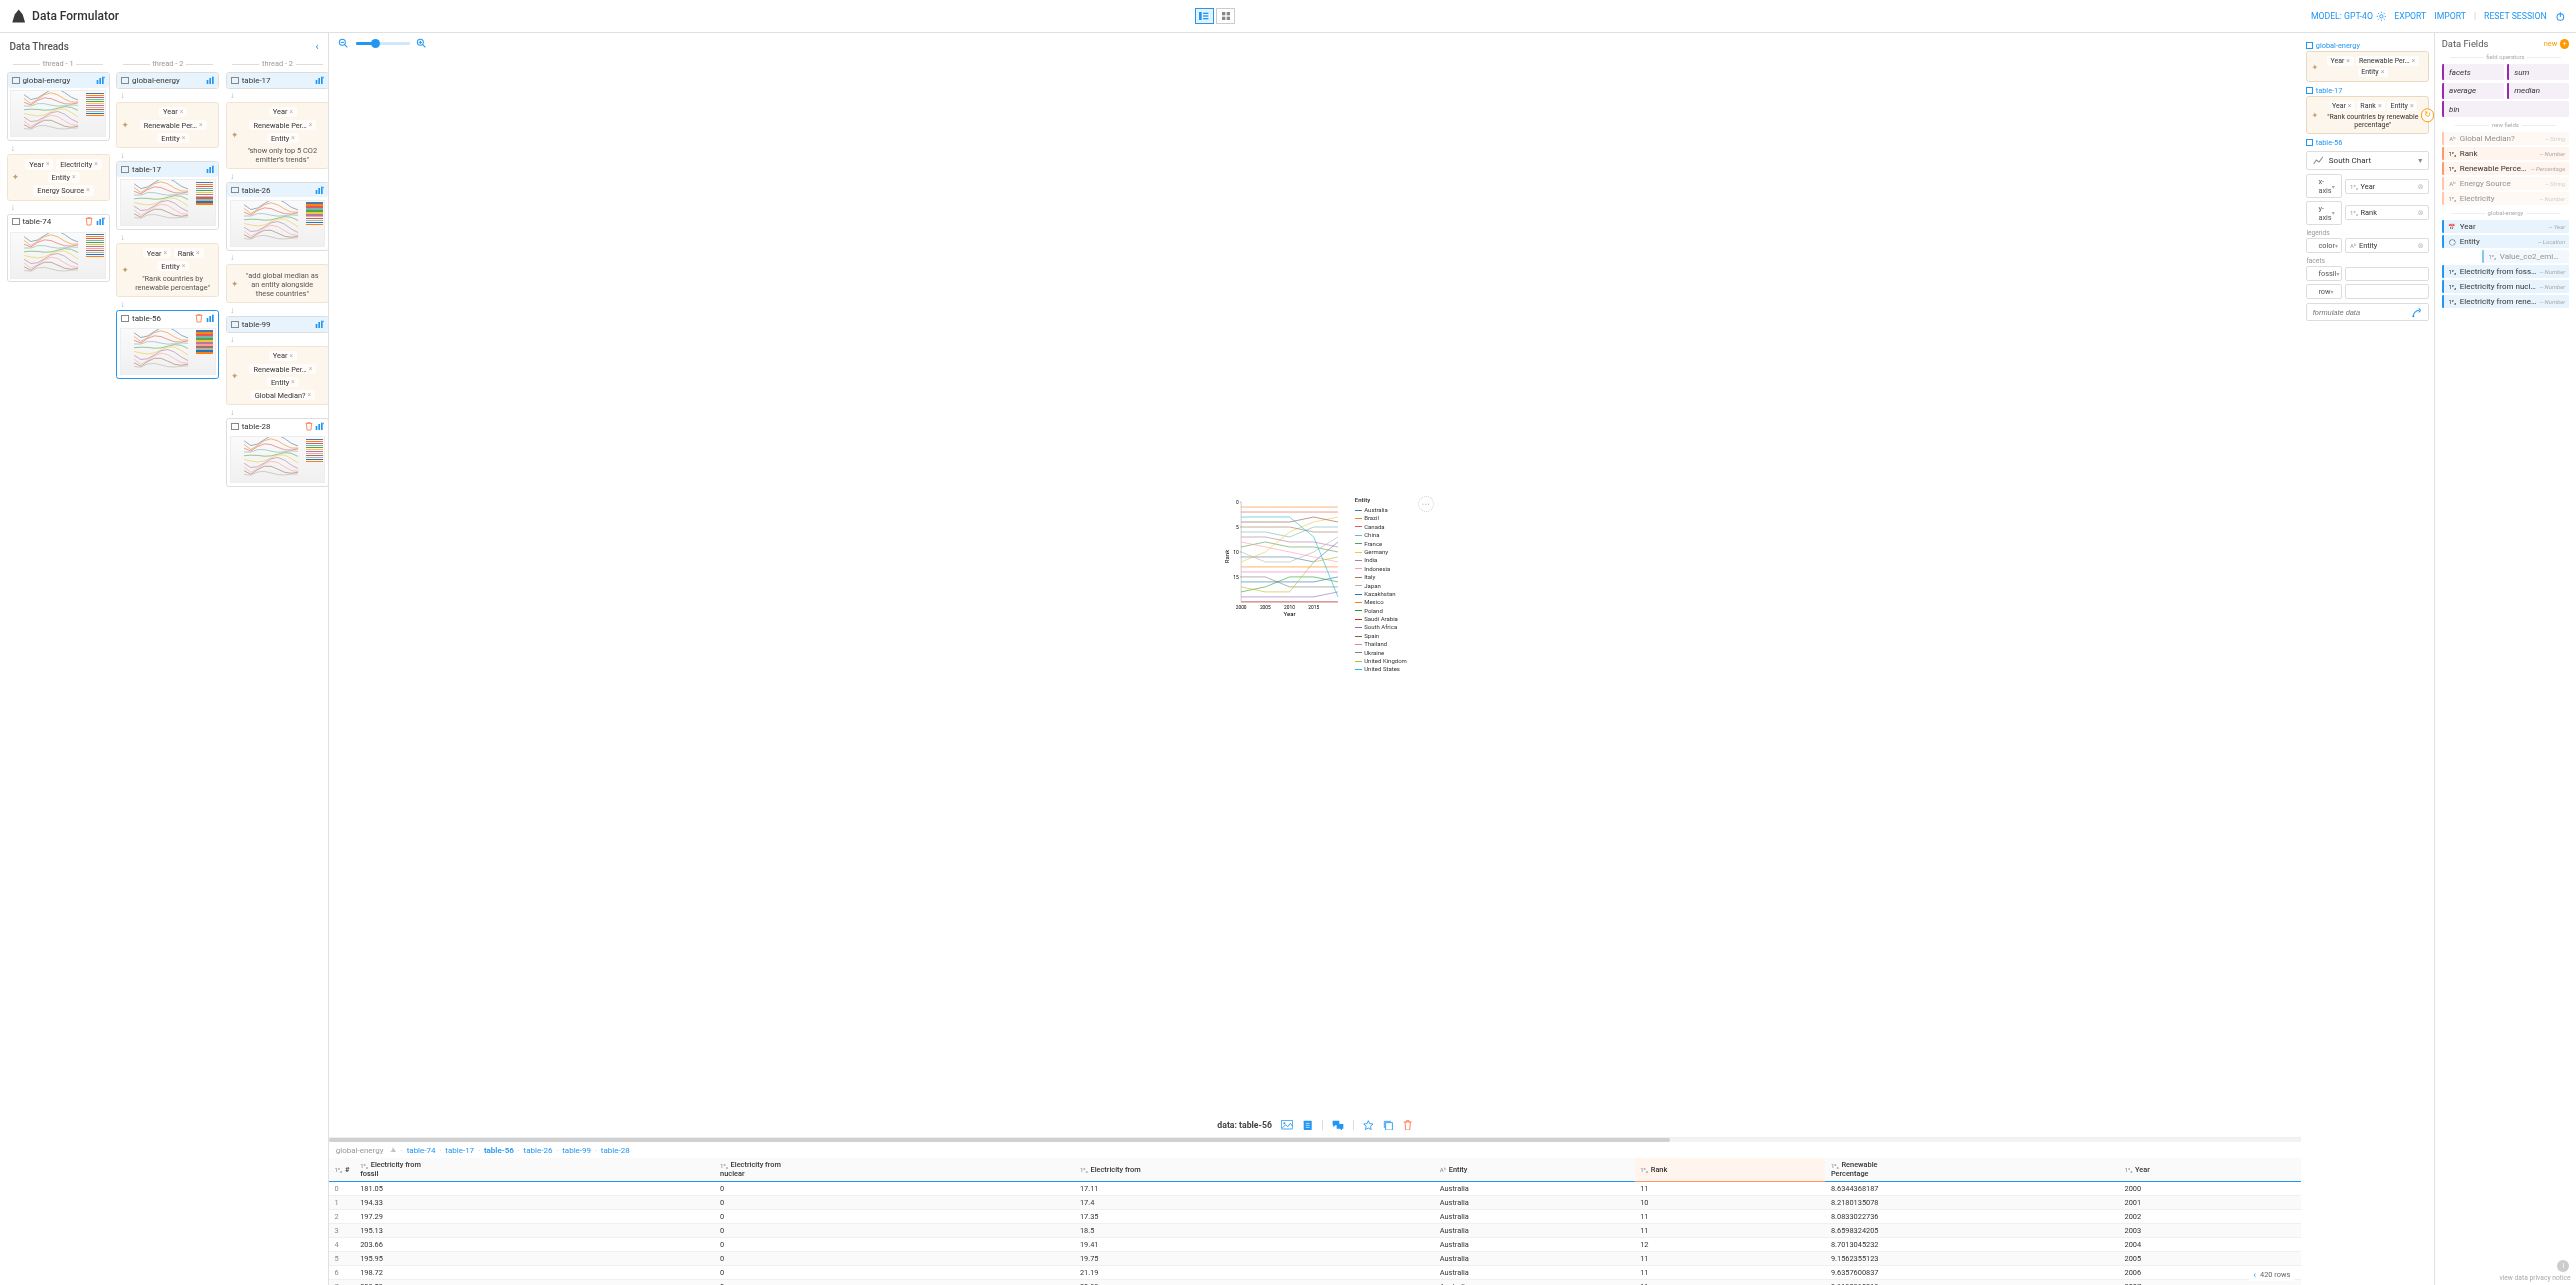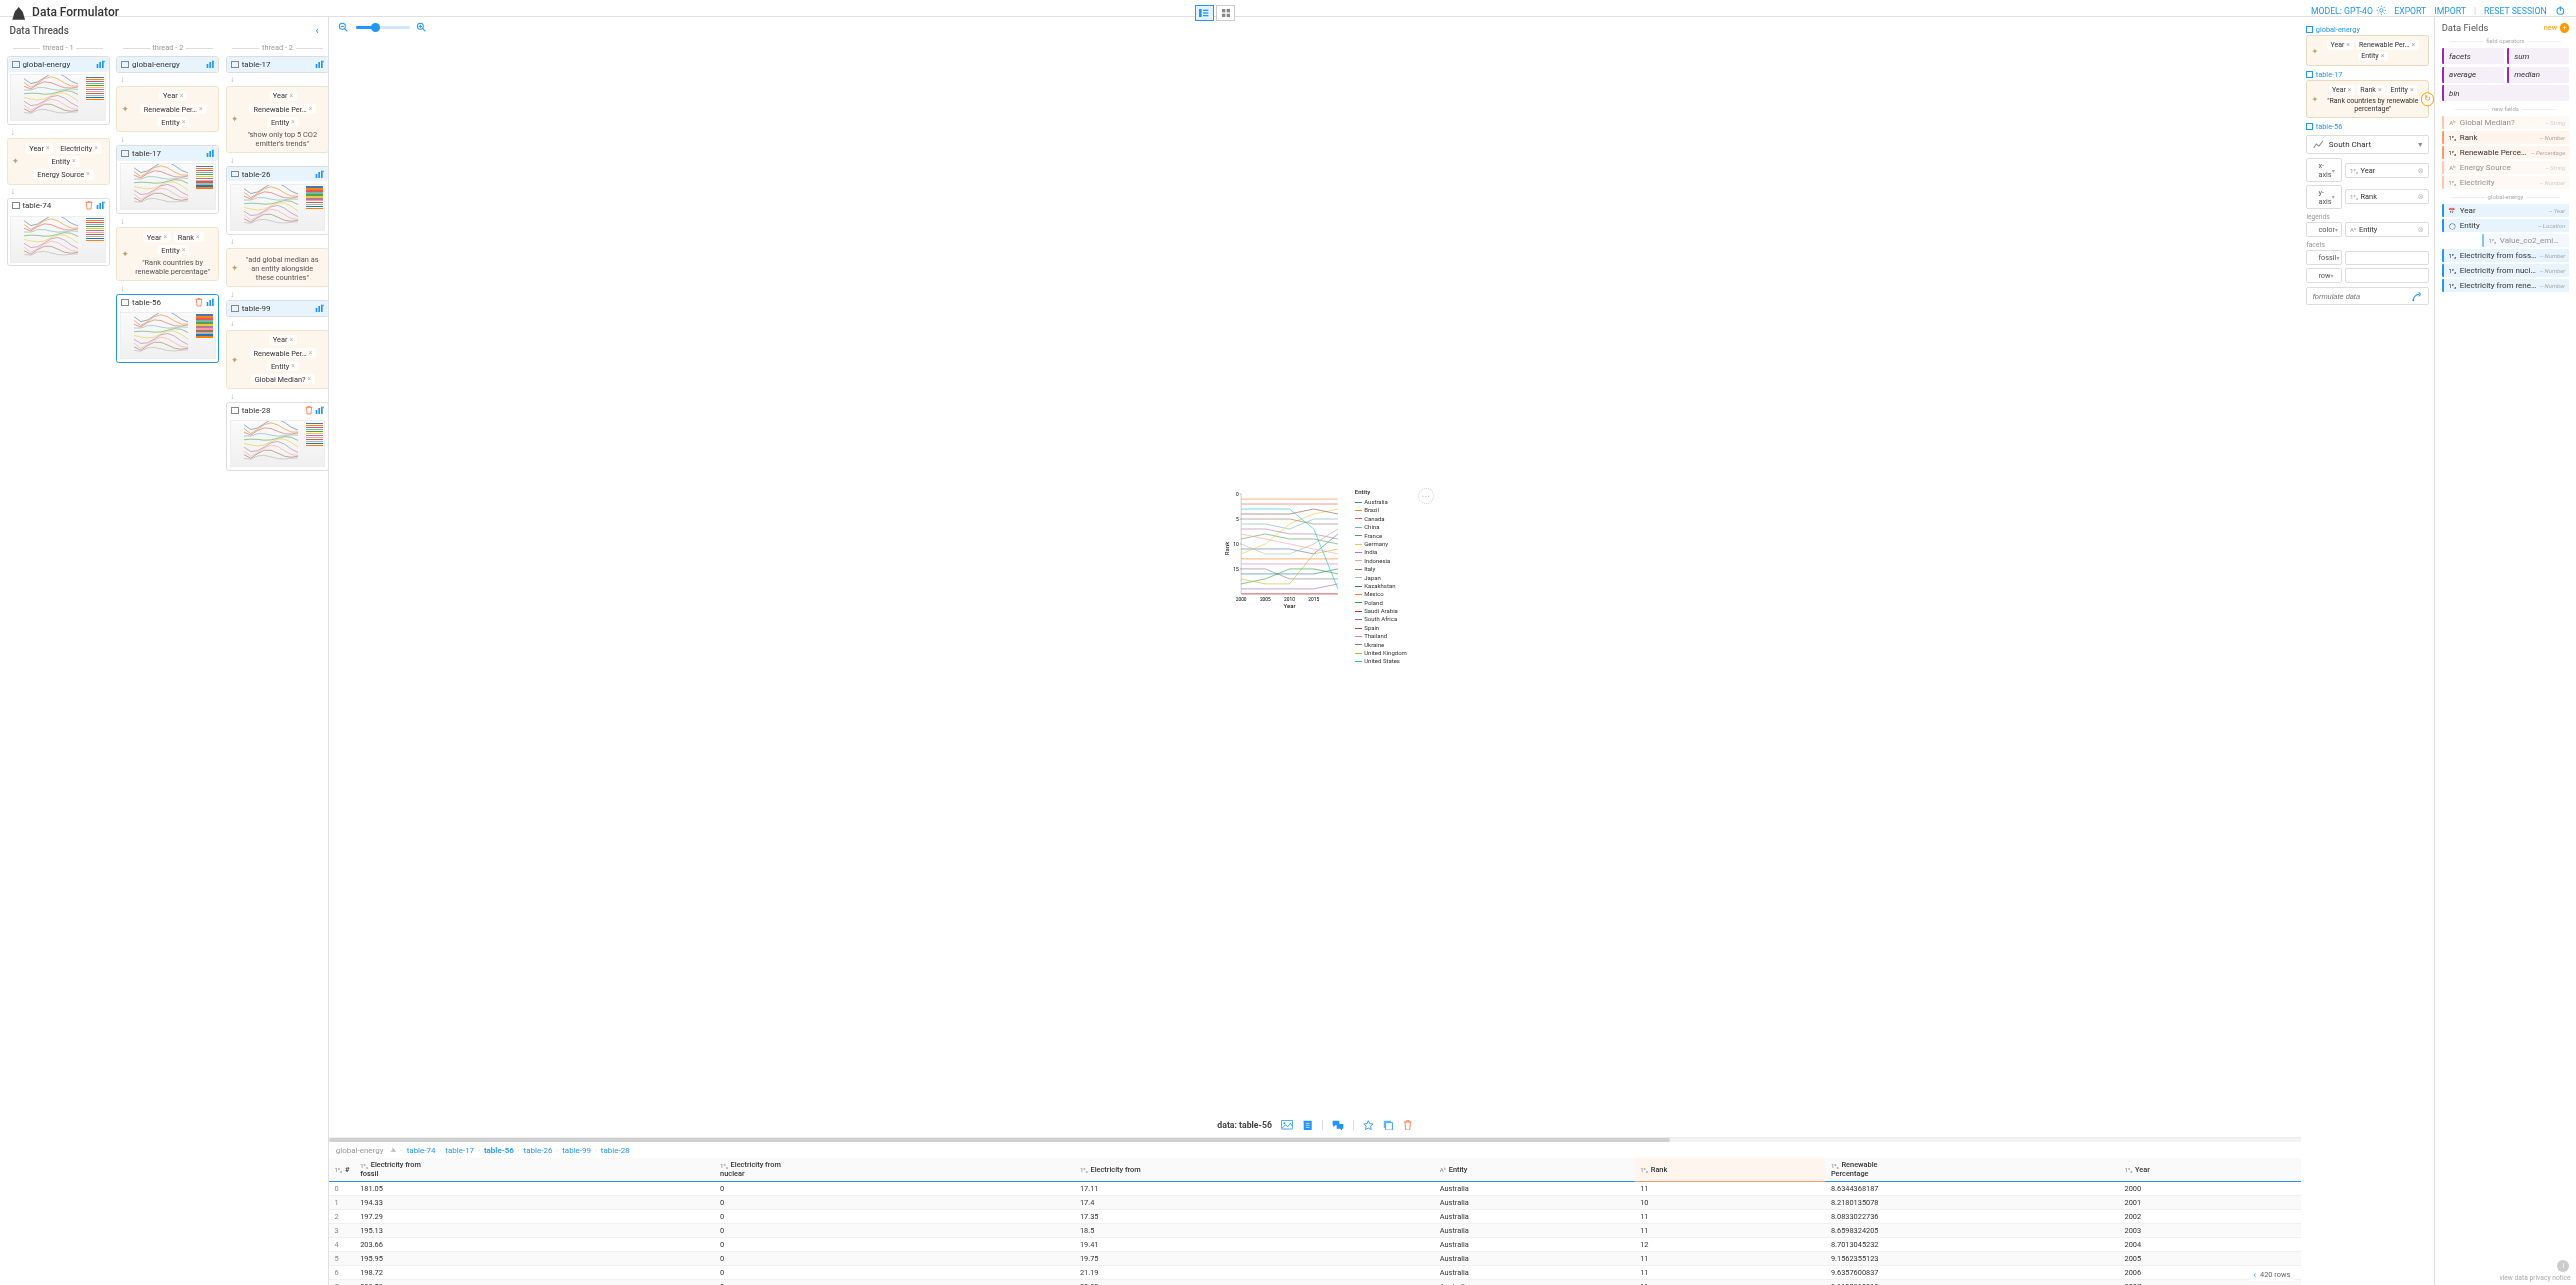--- a/index.html
+++ b/index.html
@@ -1,20 +1,20 @@
 <!DOCTYPE html>
 <html style="font-size:10.7px"><head>
 <meta charset="utf-8">
 <style>
 * { box-sizing: border-box; margin: 0; padding: 0; }
 body { font-family: -apple-system, BlinkMacSystemFont, "Segoe UI", Roboto, sans-serif; font-size: 8.7px; color: #333; background: #fff; overflow: hidden; }
 .app { display: flex; flex-direction: column; height: 100vh; }
 
 
-.header { display: flex; align-items: flex-start; padding: 5.4px 10.7px; border-bottom: 0.7px solid #e0e0e0; height: 17px; }
+.header { display: flex; align-items: center; padding: 5.4px 10.7px; border-bottom: 0.7px solid #e0e0e0; height: 33px; }
 .logo { width: 16px; height: 16px; margin-right: 5.4px; background: #3a3a3a; clip-path: polygon(50% 10%, 75% 40%, 90% 90%, 10% 90%, 25% 40%); position: relative; }
 .app-title { font-size: 12px; font-weight: 500; }
 .header-center { flex: 1; display: flex; justify-content: center; align-items: center; gap: 2.7px; }
 .view-toggle-btn { width: 19px; height: 16px; border: 0.7px solid #ccc; background: #fff; display: flex; align-items: center; justify-content: center; cursor: pointer; }
 .view-toggle-btn.active { background: #e3f2fd; border-color: #2196f3; color: #2196f3; }
 .header-right { display: flex; align-items: center; gap: 8px; }
 .header-link { color: #2196f3; font-size: 8.7px; cursor: pointer; text-decoration: none; display: flex; align-items: center; gap: 2.7px; }
 .header-sep { color: #ccc; }
 .gear-icon, .power-icon { width: 10.7px; height: 10.7px; }
 

